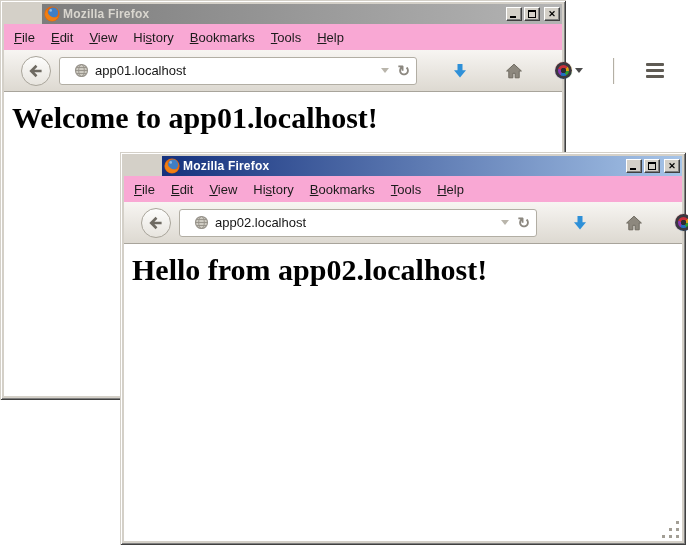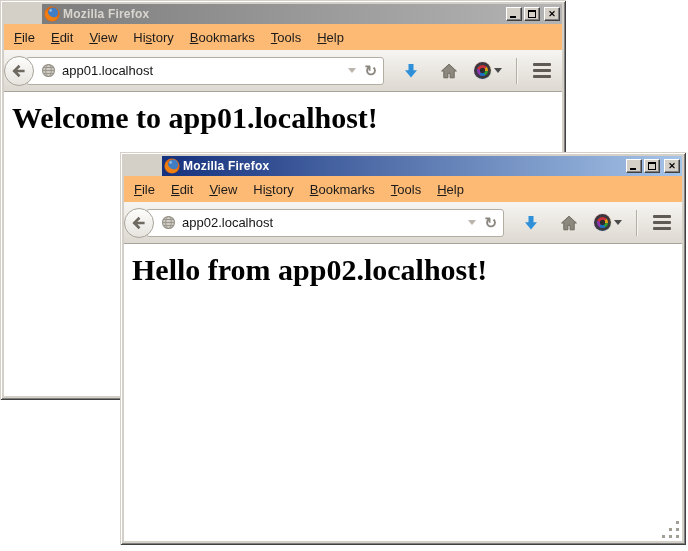--- a/index.html
+++ b/index.html
@@ -45,32 +45,33 @@
     font-size:9px;font-weight:bold;color:#000;line-height:1;margin-left:2px;
   }
   .cap-btn:first-child{margin-left:0}
   .cap-btn.close{margin-left:4px}
   .min-glyph{position:absolute;left:3px;bottom:2px;width:6px;height:2px;background:#000}
   .max-glyph{position:absolute;left:3px;top:2px;width:8px;height:8px;box-sizing:border-box;border:1px solid #000;border-top-width:2px}
 
   
   .menubar{
     height:22px;flex:none;display:flex;align-items:center;
-    padding:2px 4px 2px 2px;font-size:13px;color:#1b1b1b;background:#fdba74;
+    padding:2px 4px 2px 2px;font-size:13px;color:#1b1b1b;background:#f9a8d4;
   }
   .menu-item{padding:1px 8px;white-space:nowrap}
   .menu-item u{text-decoration:underline}
 
   
   .navbar{
     height:42px;flex:none;display:flex;align-items:center;
-    padding:0 0;box-sizing:border-box;
+    padding:0 17px;box-sizing:border-box;
     background:linear-gradient(#f7f5f2,#ddd9d1);
     border-bottom:1px solid #a8a49b;
     position:relative;
+    gap:16px;
   }
   .back-btn{
     width:30px;height:30px;flex:none;border-radius:50%;
     background:linear-gradient(#fdfdfc,#e7e4de);
     border:1px solid #a9a59b;box-sizing:border-box;
     display:flex;align-items:center;justify-content:center;
     position:relative;z-index:2;
   }
   .urlbar{
     height:28px;width:358px;flex:none;box-sizing:border-box;

